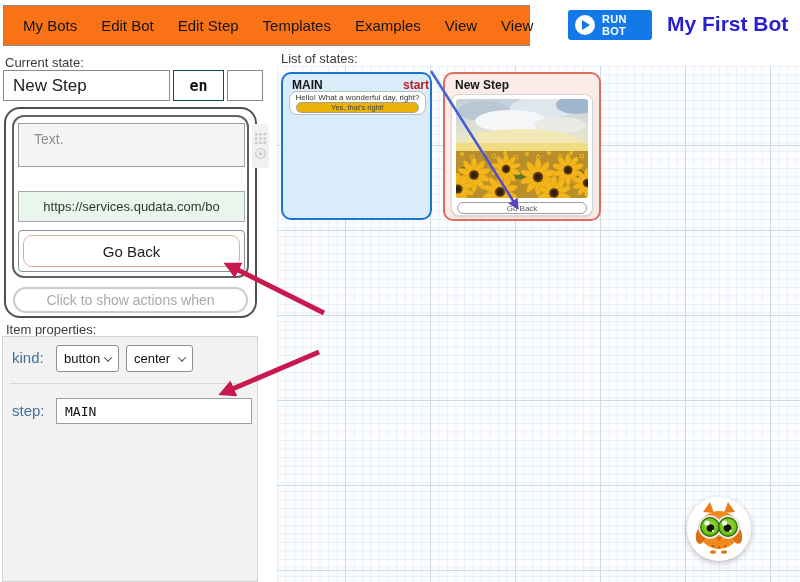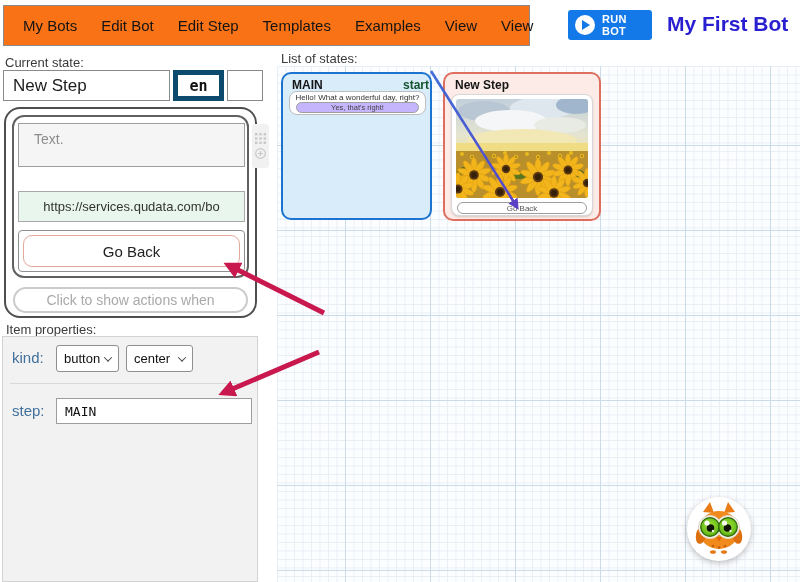--- a/index.html
+++ b/index.html
@@ -37,21 +37,21 @@
 
   
   .small-label { font-size:13px; color:#3a3a3a; }
   .cs-label { left:5px; top:55px; }
   .state-input {
     left:3px; top:70px; width:167px; height:31px;
     border:1px solid #8a8a8a; font-family:"Liberation Sans",sans-serif;
     font-size:17px; color:#1c1c1c; padding:0 9px; outline:none; background:#fff;
   }
   .lang-box {
-    left:173px; top:70px; width:51px; height:31px; border:5px solid #0c4a6e;
+    left:173px; top:70px; width:51px; height:31px; border:1px solid #0c4a6e;
     display:flex; align-items:center; justify-content:center;
     font-family:"DejaVu Sans Mono",monospace; font-weight:bold; font-size:15px;
     color:#111; background:#fff; cursor:pointer;
   }
   .extra-box { left:227px; top:70px; width:36px; height:31px; border:1px solid #8a8a8a; background:#fff; cursor:pointer; }
 
   .editor-card { left:4px; top:107px; width:253px; height:211px; border:2px solid #4e4e4e; border-radius:16px; background:#fff; }
   .editor-inner { left:12px; top:115px; width:237px; height:163px; border:2px solid #606060; border-radius:12px; background:#fff; }
   .text-area {
     left:18px; top:123px; width:227px; height:44px;
@@ -118,29 +118,29 @@
     background-position: 68px 79px, 68px 79px, 0 0, 0 0;
   }
 
   .main-card {
     left:281px; top:72px; width:151px; height:148px;
     border:2.5px solid var(--main-card-border,#1d74d0); border-radius:10px;
     background:var(--main-card-bg,#d8ecf9); cursor:pointer;
   }
   .card-title { font-size:12px; font-weight:bold; color:#151515; }
   .main-title { left:292px; top:78px; }
-  .start-badge { left:403px; top:78px; font-size:12px; font-weight:bold; color:#14532d; }
+  .start-badge { left:403px; top:78px; font-size:12px; font-weight:bold; color:#b91c1c; }
   .main-bubble {
     left:289px; top:91px; width:137px; height:24px;
     background:#fff; border:1px solid #bdbdbd; border-radius:8px; cursor:pointer;
   }
   .bubble-text { left:292px; top:93px; width:131px; text-align:center; font-size:8px; color:#333; white-space:nowrap; }
   .reply-pill {
     left:296px; top:102px; width:123px; height:11px;
-    background:#c4b5fd; border:1px solid #9e9e9e; border-radius:7px;
+    background:#eab308; border:1px solid #9e9e9e; border-radius:7px;
     display:flex; align-items:center; justify-content:center;
     font-size:7.5px; color:#444; cursor:pointer; white-space:nowrap;
   }
 
   .newstep-card {
     left:443px; top:72px; width:158px; height:149px;
     border:2.5px solid var(--newstep-border,#de6e5e); border-radius:10px;
     background:var(--newstep-bg,#fcebe7); cursor:pointer;
   }
   .newstep-title { left:455px; top:78px; }

